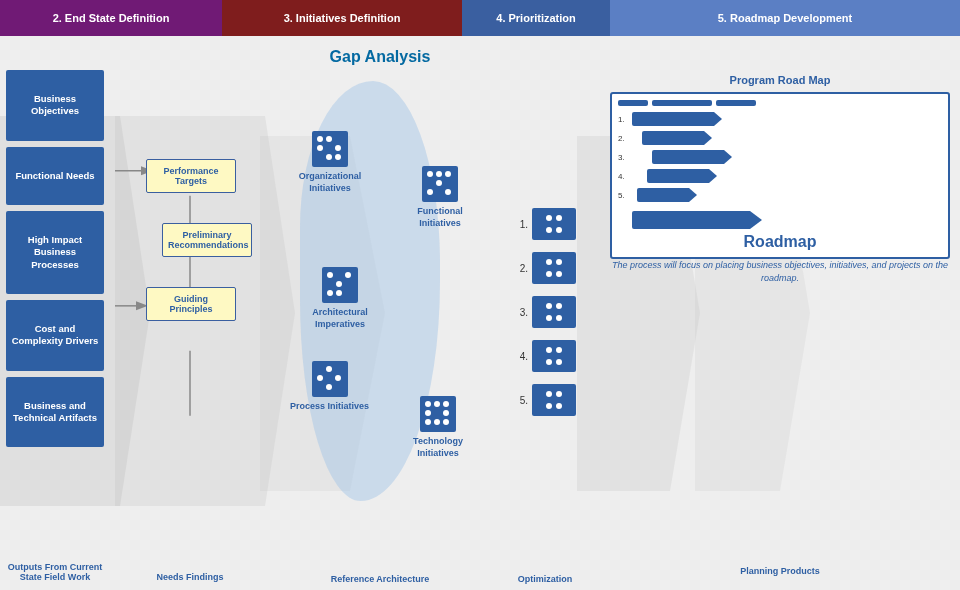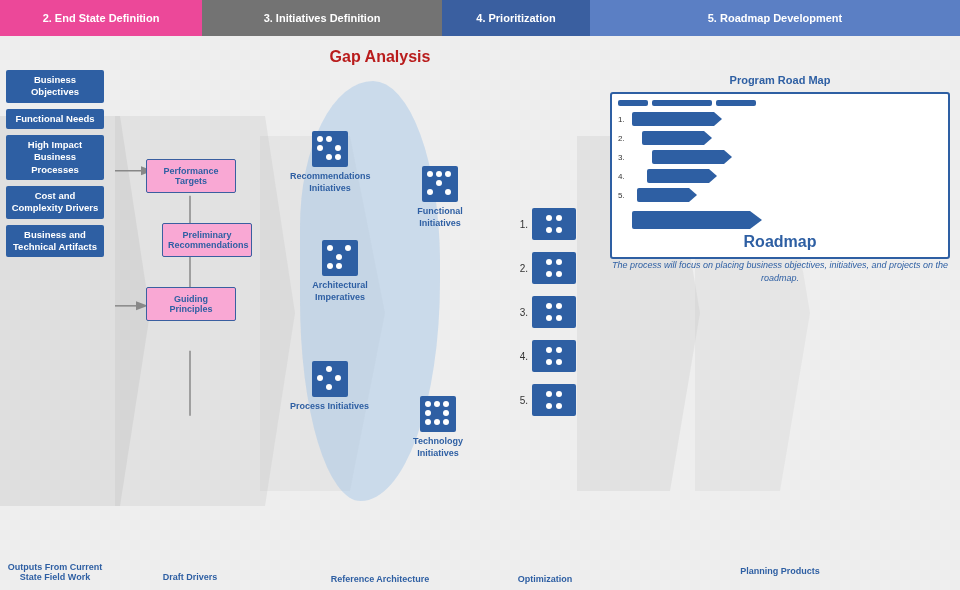--- a/index.html
+++ b/index.html
@@ -22,61 +22,61 @@
       display: flex;
       align-items: center;
       justify-content: center;
       color: white;
       font-size: 11px;
       font-weight: bold;
       text-align: center;
       padding: 4px 8px;
     }
     .tab-1 { background: #5b7fc4; width: 138px; }
-    .tab-2 { background: #ec4899; width: 202px; }
-    .tab-3 { background: #737373; width: 240px; }
+    .tab-2 { background: #701a75; width: 222px; }
+    .tab-3 { background: #7f1d1d; width: 240px; }
     .tab-4 { background: #3a5fa0; width: 148px; }
     .tab-5 { background: #5b7fc4; flex: 1; }
 
     
     .sidebar {
       width: 110px;
       padding: 8px 6px;
       display: flex;
       flex-direction: column;
       gap: 6px;
       flex-shrink: 0;
     }
     .sidebar-box {
       background: #2e5fa3;
       color: white;
       font-size: 9.5px;
       font-weight: bold;
       text-align: center;
-      padding: 4px 4px;
+      padding: 23px 4px;
       border-radius: 2px;
       line-height: 1.3;
     }
     .es-box {
-      background: #f9a8d4;
+      background: #fef9c3;
       border: 1px solid #3a5fa0;
       color: #2e5fa3;
       font-size: 9px;
       font-weight: bold;
       text-align: center;
       padding: 6px 5px;
       border-radius: 2px;
       width: 90px;
     }
 
     .gap-title {
       text-align: center;
       font-size: 16px;
       font-weight: bold;
-      color: #b91c1c;
+      color: #0369a1;
       padding: 12px 0 4px 0;
     }
 
     
     .blob {
       position: absolute;
       top: 45px;
       left: 30px;
       width: 140px;
       height: 420px;
@@ -367,21 +367,21 @@
           </div>
         </div>
 
         <div style="margin-top:30px; margin-left:30px;">
           <div class="es-box">
             <span>Guiding Principles</span>
           </div>
         </div>
         <div style="flex:1;"></div>
         <div class="footer-label">
-          <span>Draft Drivers</span>
+          <span>Needs Findings</span>
         </div>
       </div>
     </div>
 
     <div style="width:220px; position:relative; z-index:2; flex-shrink:0;">
       <div class="gap-title">
         <span>Gap Analysis</span>
       </div>
 
       <div class="blob"></div>
@@ -394,21 +394,21 @@
               <div class="dot empty"></div>
             <div class="dot"></div>
               <div class="dot empty"></div>
               <div class="dot"></div>
             <div class="dot empty"></div>
               <div class="dot"></div>
               <div class="dot"></div>
           </div>
         </div>
         <div class="init-label">
-          <span>Recommendations Initiatives</span>
+          <span>Organizational Initiatives</span>
         </div>
       </div>
 
       <div class="initiative-item" style="top:130px; left:130px;justify-content:flex-end;">
         <div class="init-icon">
           <div class="dots-grid">
             <div class="dot"></div>
               <div class="dot"></div>
               <div class="dot"></div>
             <div class="dot empty"></div>
@@ -417,21 +417,21 @@
             <div class="dot"></div>
               <div class="dot empty"></div>
               <div class="dot"></div>
           </div>
         </div>
         <div class="init-label">
           <span>Functional Initiatives</span>
         </div>
       </div>
 
-      <div class="initiative-item" style="top:204px; left:30px;">
+      <div class="initiative-item" style="top:231px; left:30px;">
         <div class="init-icon">
           <div class="dots-grid">
             <div class="dot"></div>
               <div class="dot empty"></div>
               <div class="dot"></div>
             <div class="dot empty"></div>
               <div class="dot"></div>
               <div class="dot empty"></div>
             <div class="dot"></div>
               <div class="dot"></div>

